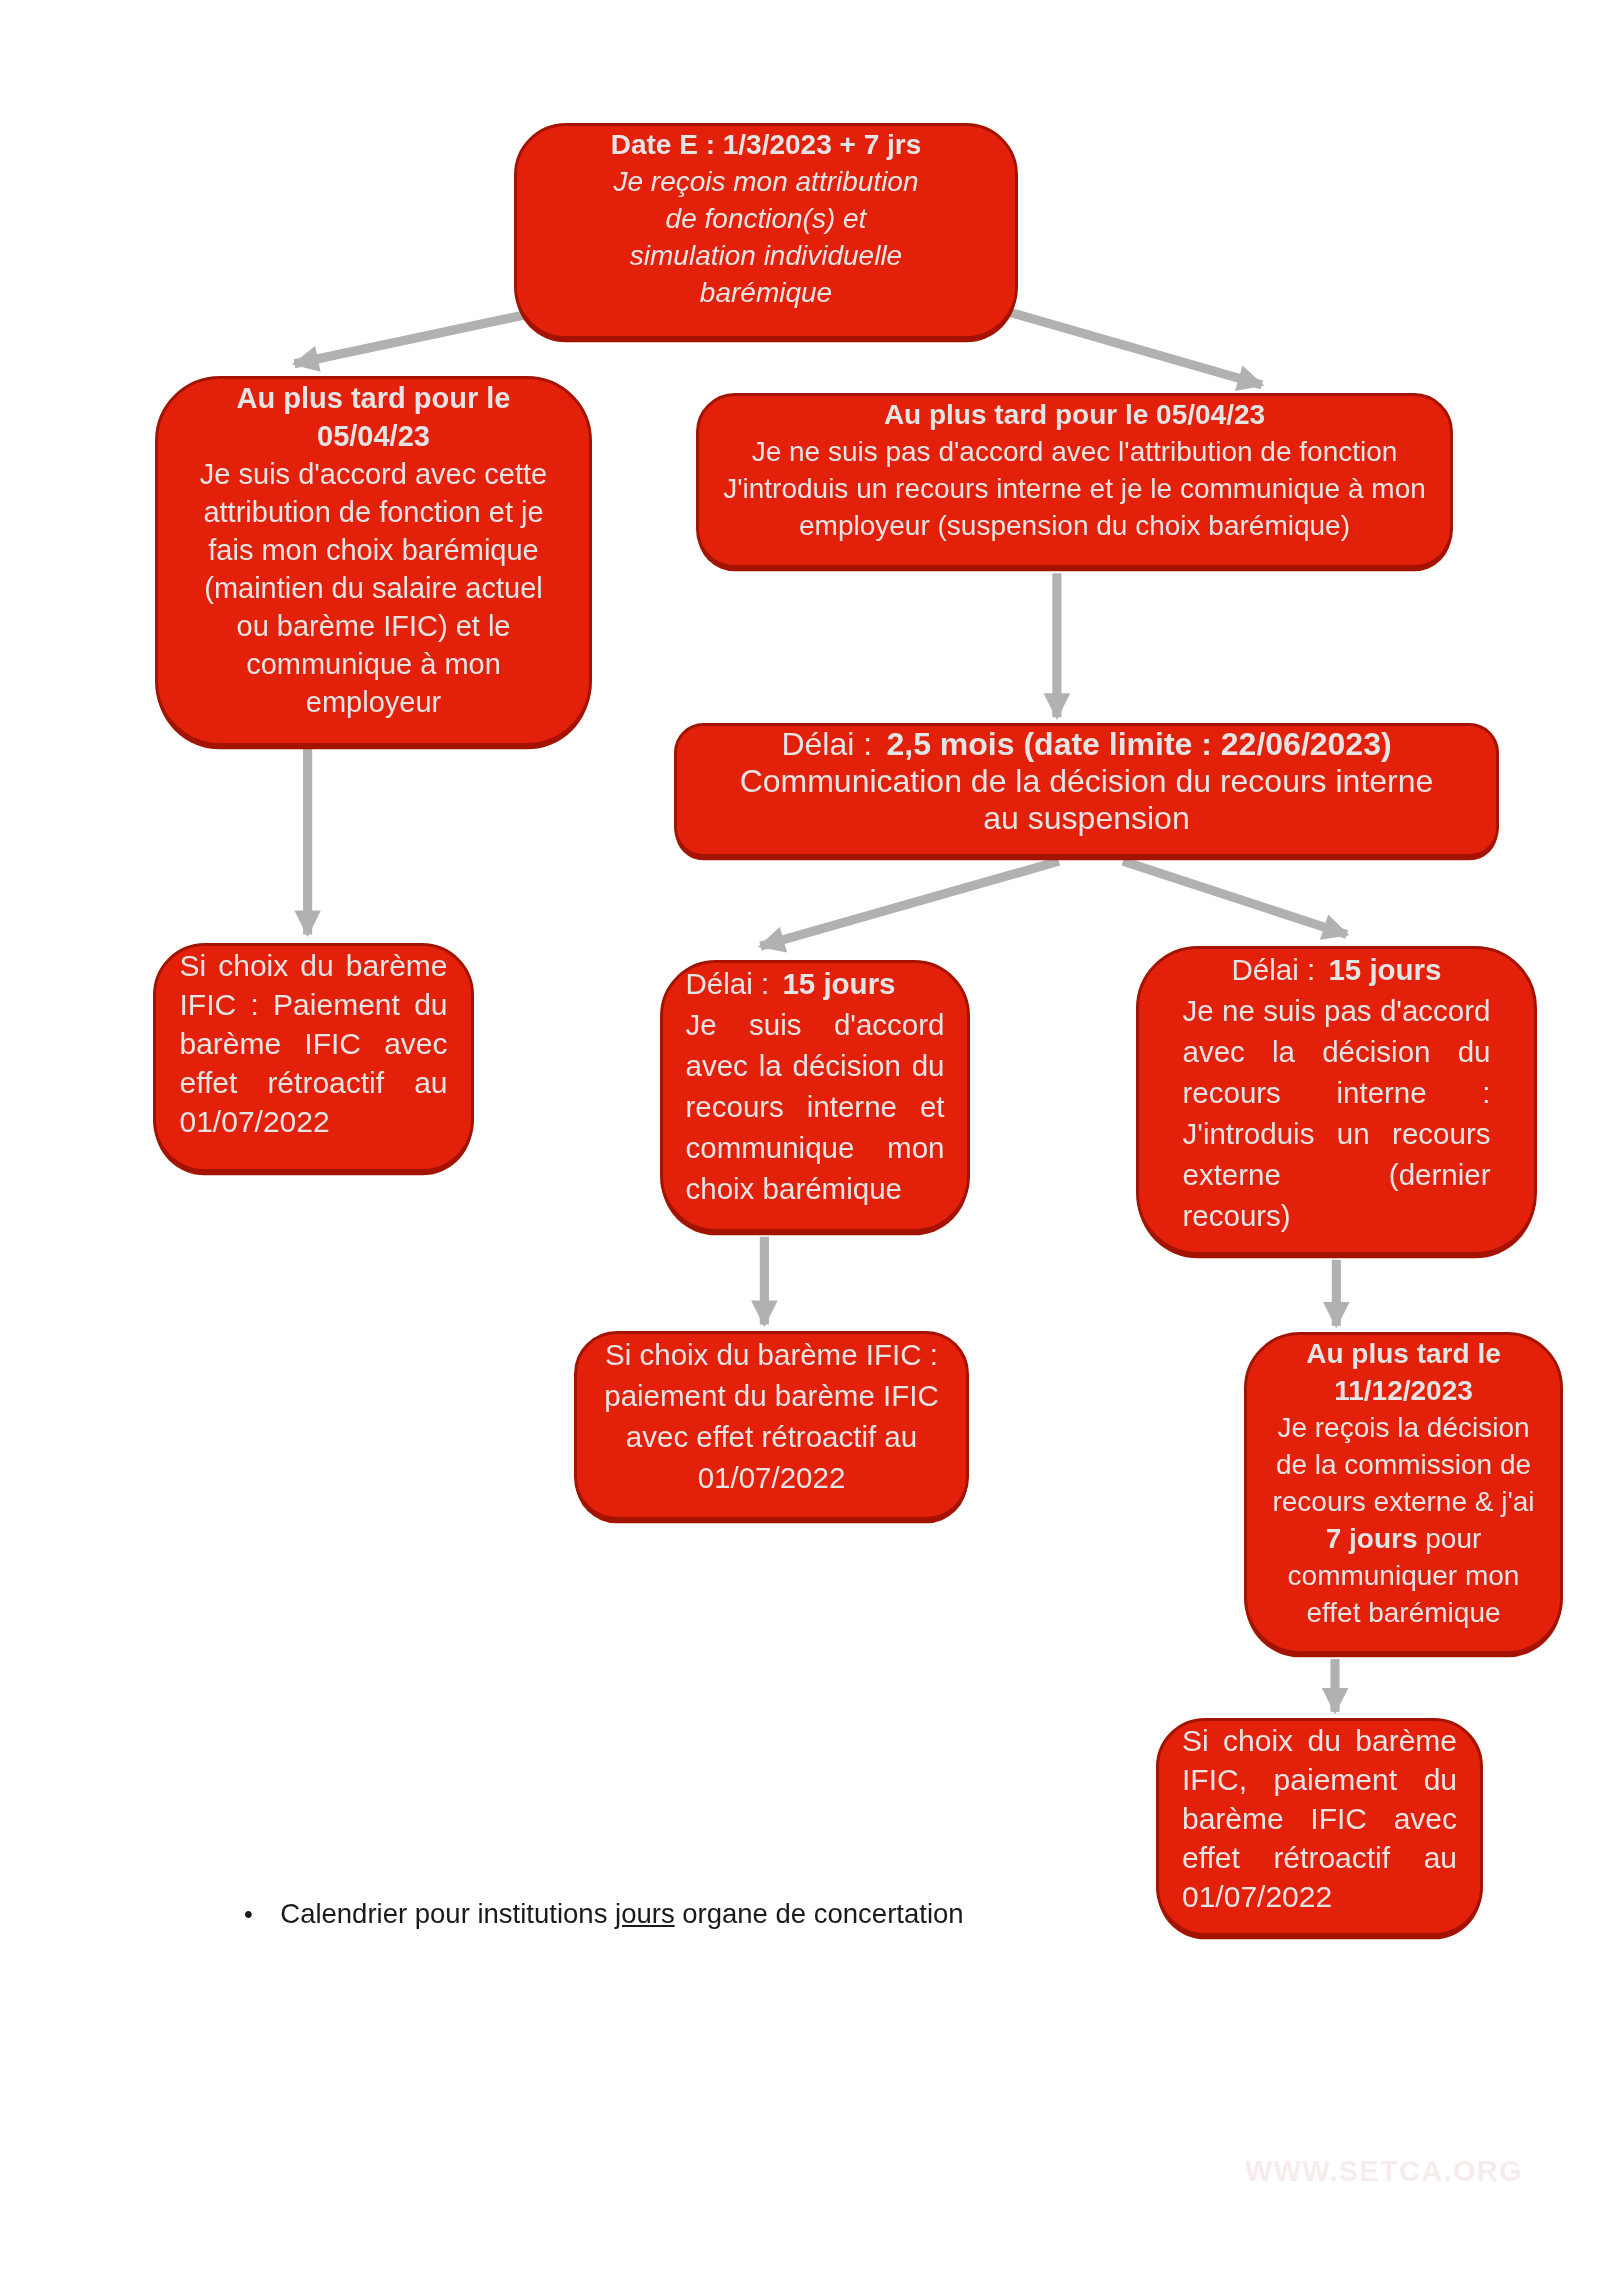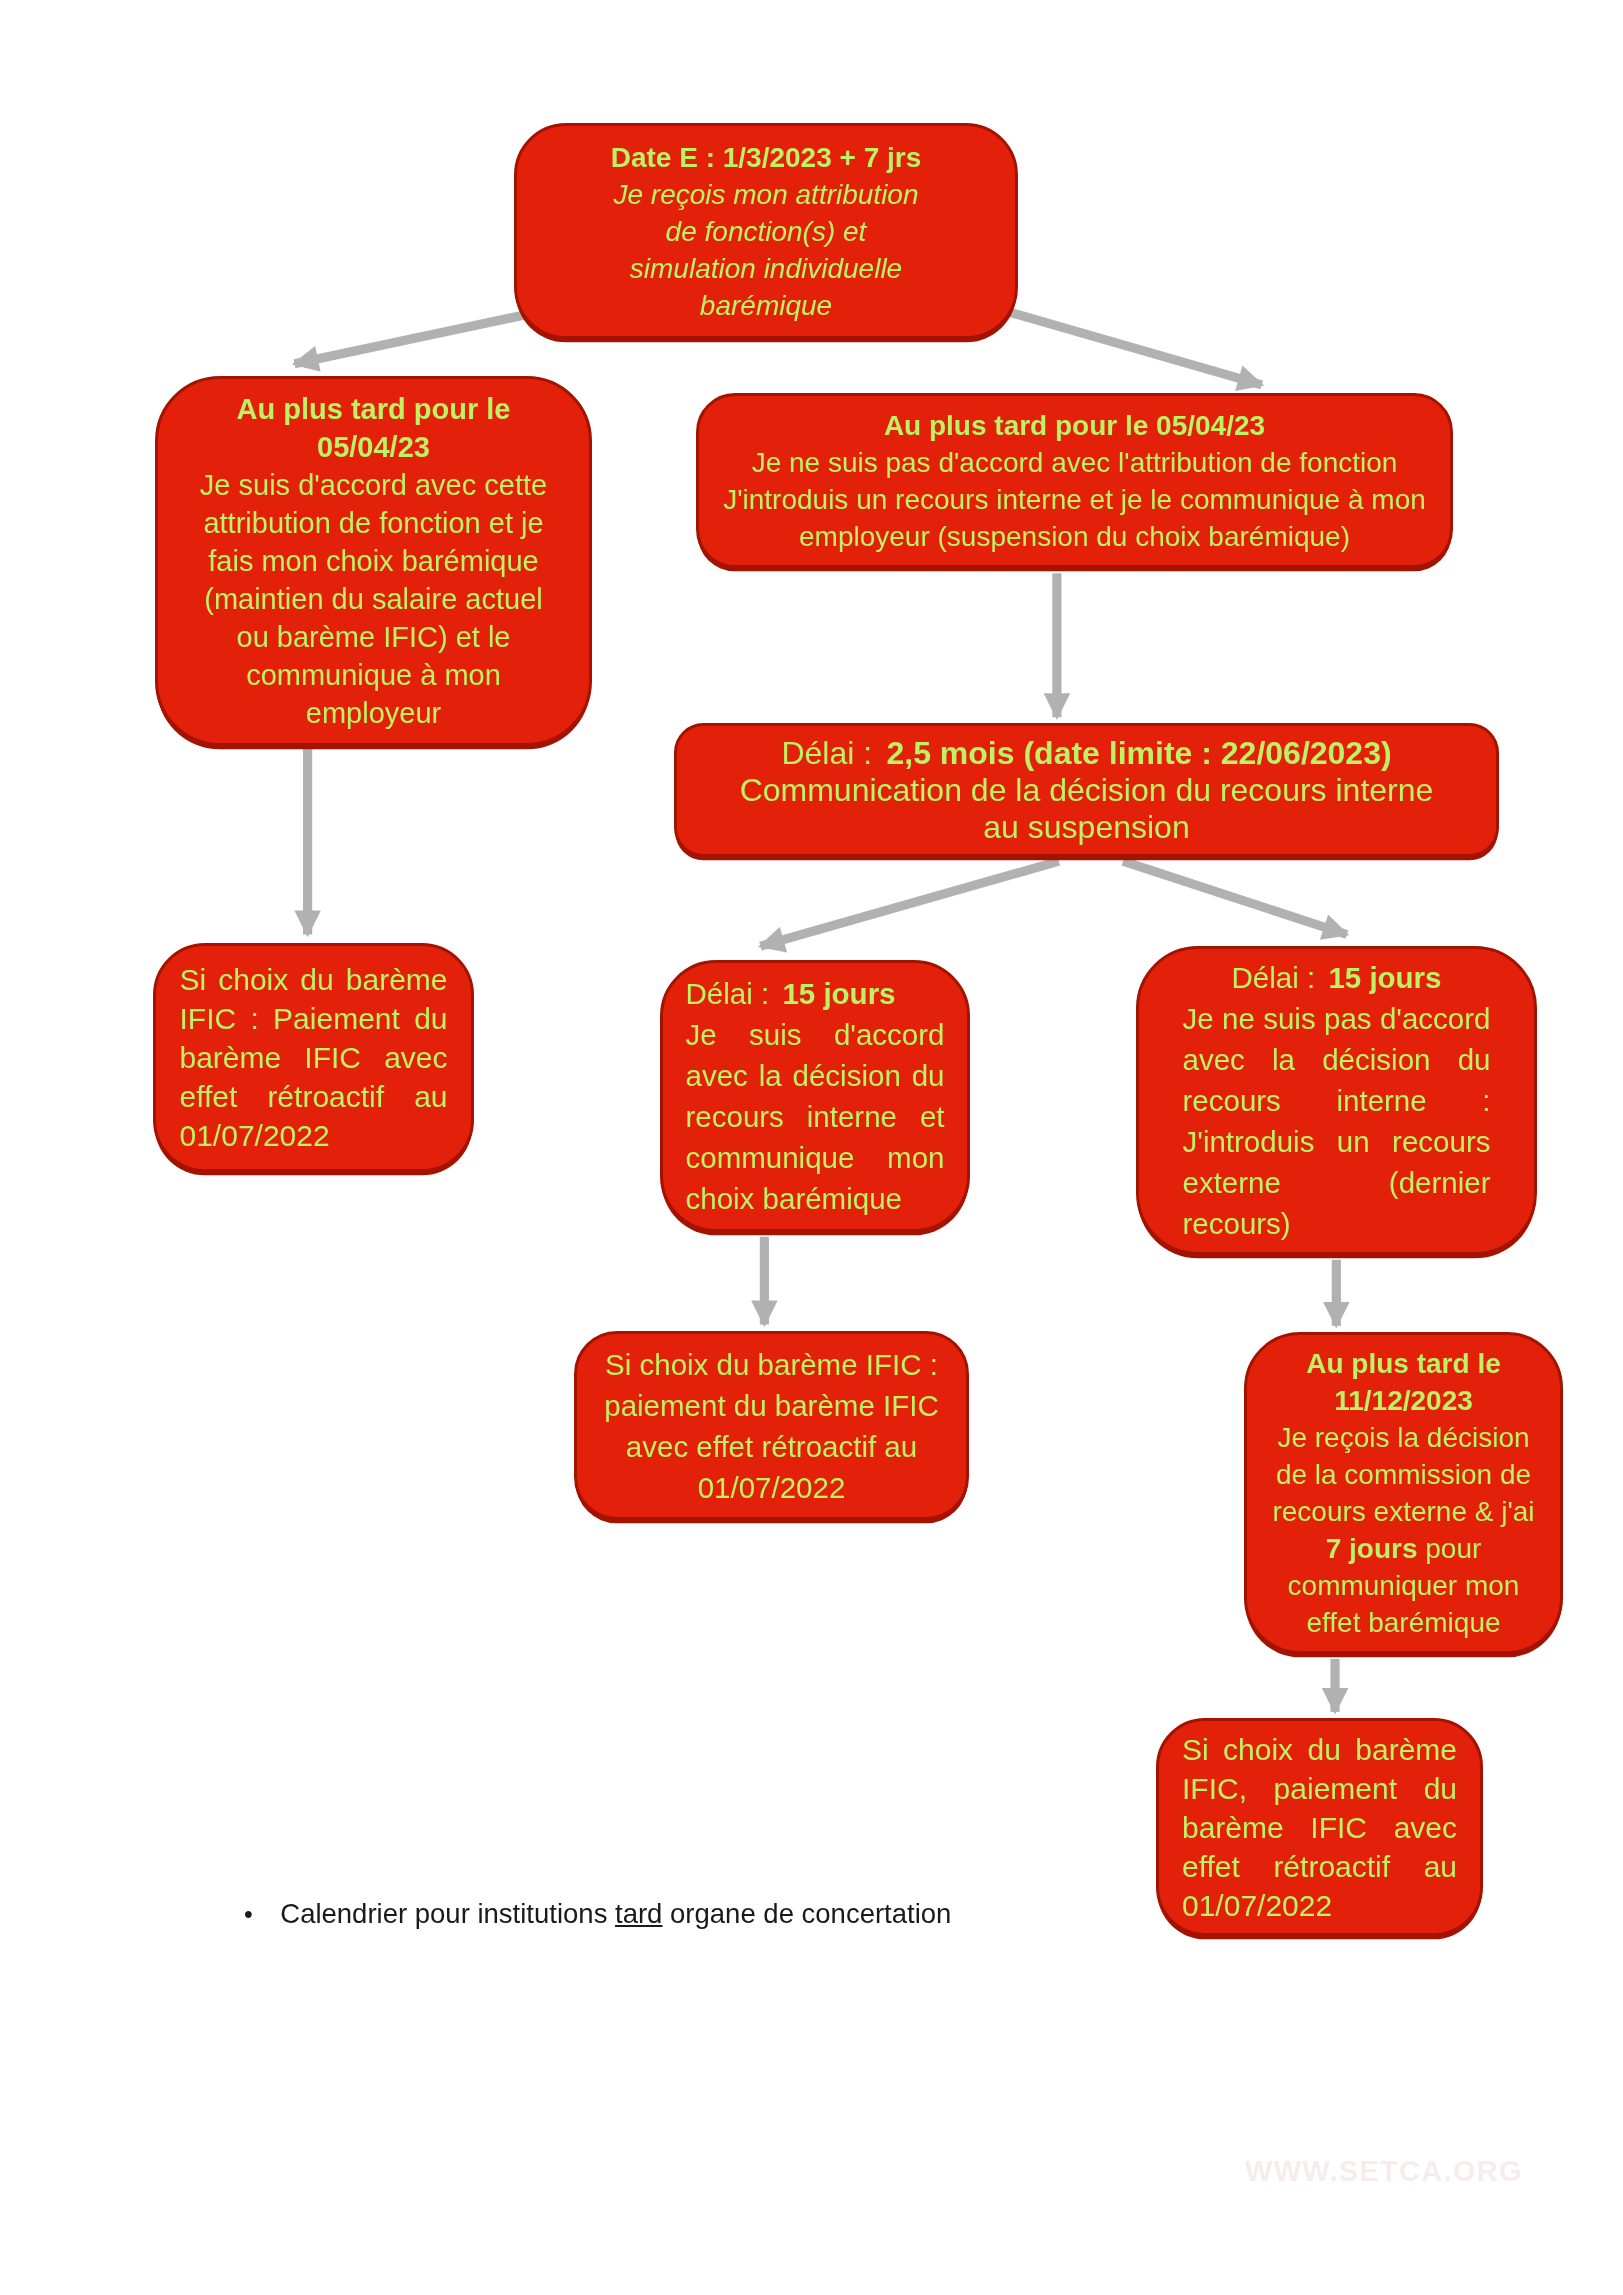--- a/index.html
+++ b/index.html
@@ -12,22 +12,22 @@
   }
   #canvas { position:absolute; inset:0; width:1623px; height:2295px; }
   #arrows { position:absolute; left:0; top:0; z-index:0; }
 
   .box {
     position:absolute; z-index:1;
     box-sizing:border-box;
     background:var(--fill,#e3210a);
     border:3.9px solid var(--edge,#a41300);
     box-shadow:0 4.6px 0 -1.3px var(--edge,#a41300);
-    color:#bef264;
-    display:flex; align-items:center; justify-content:center;
+    color:#e5e5e5;
+    display:flex; align-items:flex-start; justify-content:center;
     text-align:center;
   }
   .box .inner { margin:0 auto; }
   .b { font-weight:bold; }
   .heading { font-weight:bold; }
   .dv { font-weight:bold; margin-left:.45em; }
   .justify { text-align:justify; text-align-last:left; }
   .align-left { text-align:left; }
 
   #box-start            { left:514px;  top:123px;  width:504px;  height:216px; border-radius:52px; font-size:28px; line-height:37px; }
@@ -166,20 +166,20 @@
     </div>
   </div>
 
   <div class="box" id="box-payment-right">
     <div class="inner justify">Si choix du barème IFIC, paiement du barème IFIC avec effet rétroactif au 01/07/2022</div>
   </div>
 
   <div id="footer-bullet">
     <span class="dot"></span>
     <span class="txt">
-      <span>Calendrier pour institutions </span><span class="u">tard</span><span> organe de concertation</span>
+      <span>Calendrier pour institutions </span><span class="u">jours</span><span> organe de concertation</span>
     </span>
   </div>
 
   <div id="watermark">WWW.SETCA.ORG</div>
 
 </div>
 
 
 </body></html>

